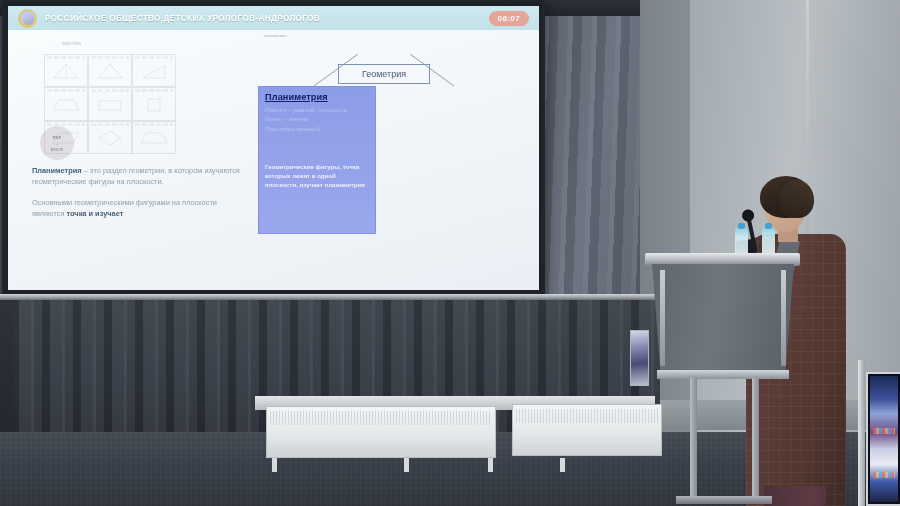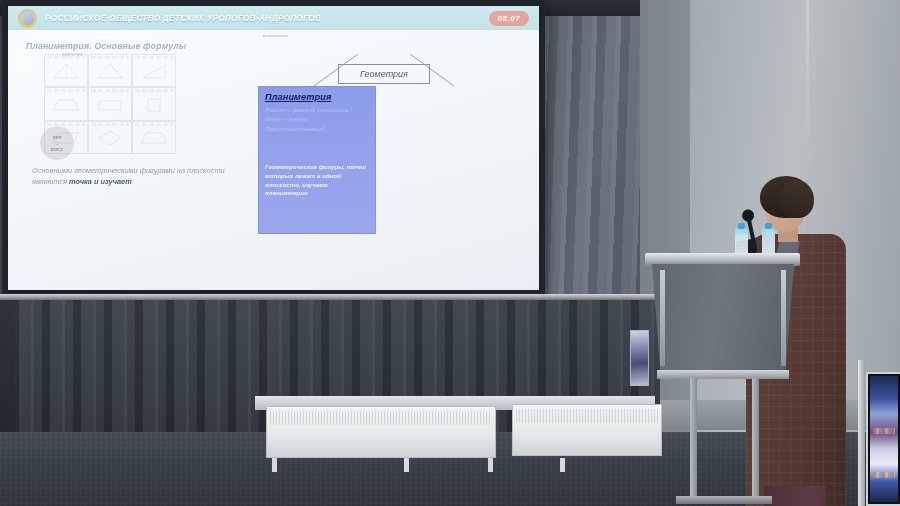--- a/index.html
+++ b/index.html
@@ -101,21 +101,20 @@
   .rad-leg{
     position:absolute; width:5px; height:14px; top:458px;
     background:#d7dadd;
   }
 
   
   .screen-frame {
     position:absolute; left:2px; top:0; width:543px; height:296px;
     background:#1d2128; border:3px solid #20242b;
     box-shadow:0 4px 14px rgba(0,0,0,.5);
-    font-style:italic;
   }
   .screen {
     position:absolute; inset:3px;
     background:linear-gradient(165deg,#fbfdfe 0%,#f3f7fa 45%,#e9eff4 100%);
     overflow:hidden;
   }
 
   
   .slide-banner {
     position:absolute; left:0; top:0; width:100%; height:24px;
@@ -363,21 +362,20 @@
     <div class="screen">
 
       <div class="slide-banner">
         <div class="org-logo"></div>
         <div class="banner-title">РОССИЙСКОЕ ОБЩЕСТВО ДЕТСКИХ УРОЛОГОВ-АНДРОЛОГОВ</div>
         <div class="time-badge">08:07</div>
       </div>
 
       <div class="slide-body">
         <div class="doc-header">математика</div>
-        <div class="slide-title">Планиметрия. Основные формулы</div>
         <div class="slide-subtitle">карточка</div>
       </div>
 
       <div class="formula-table">
         <div class="fcell">
             <div class="cap"></div>
           <svg width="26" height="16">
               <polygon points="13,1 25,15 1,15" fill="none" stroke="#95a4b4" stroke-width=".7"></polygon>
               <line x1="13" y1="1" x2="13" y2="15" stroke="#95a4b4" stroke-width=".5"></line>
             </svg>
@@ -433,20 +431,23 @@
           </div>
       </div>
 
       <div class="pdf-badge">
         <span>PDF</span>
         <span>→</span>
         <span>DOCX</span>
       </div>
 
       <div class="para-block">
+        <div class="para">
+          <b>Планиметрия</b><span> – это раздел геометрии, в котором изучаются геометрические фигуры на плоскости.</span>
+        </div>
         <div class="para">
           <span>Основными геометрическими фигурами на плоскости являются </span><b>точка и изучает</b>
         </div>
       </div>
 
       <div class="diagram">
         <div class="node-root">Геометрия</div>
         <svg class="connector">
           <line x1="110" y1="0" x2="66" y2="32" stroke="#8f9fb8" stroke-width="1"></line>
           <line x1="162" y1="0" x2="206" y2="32" stroke="#8f9fb8" stroke-width="1"></line>

